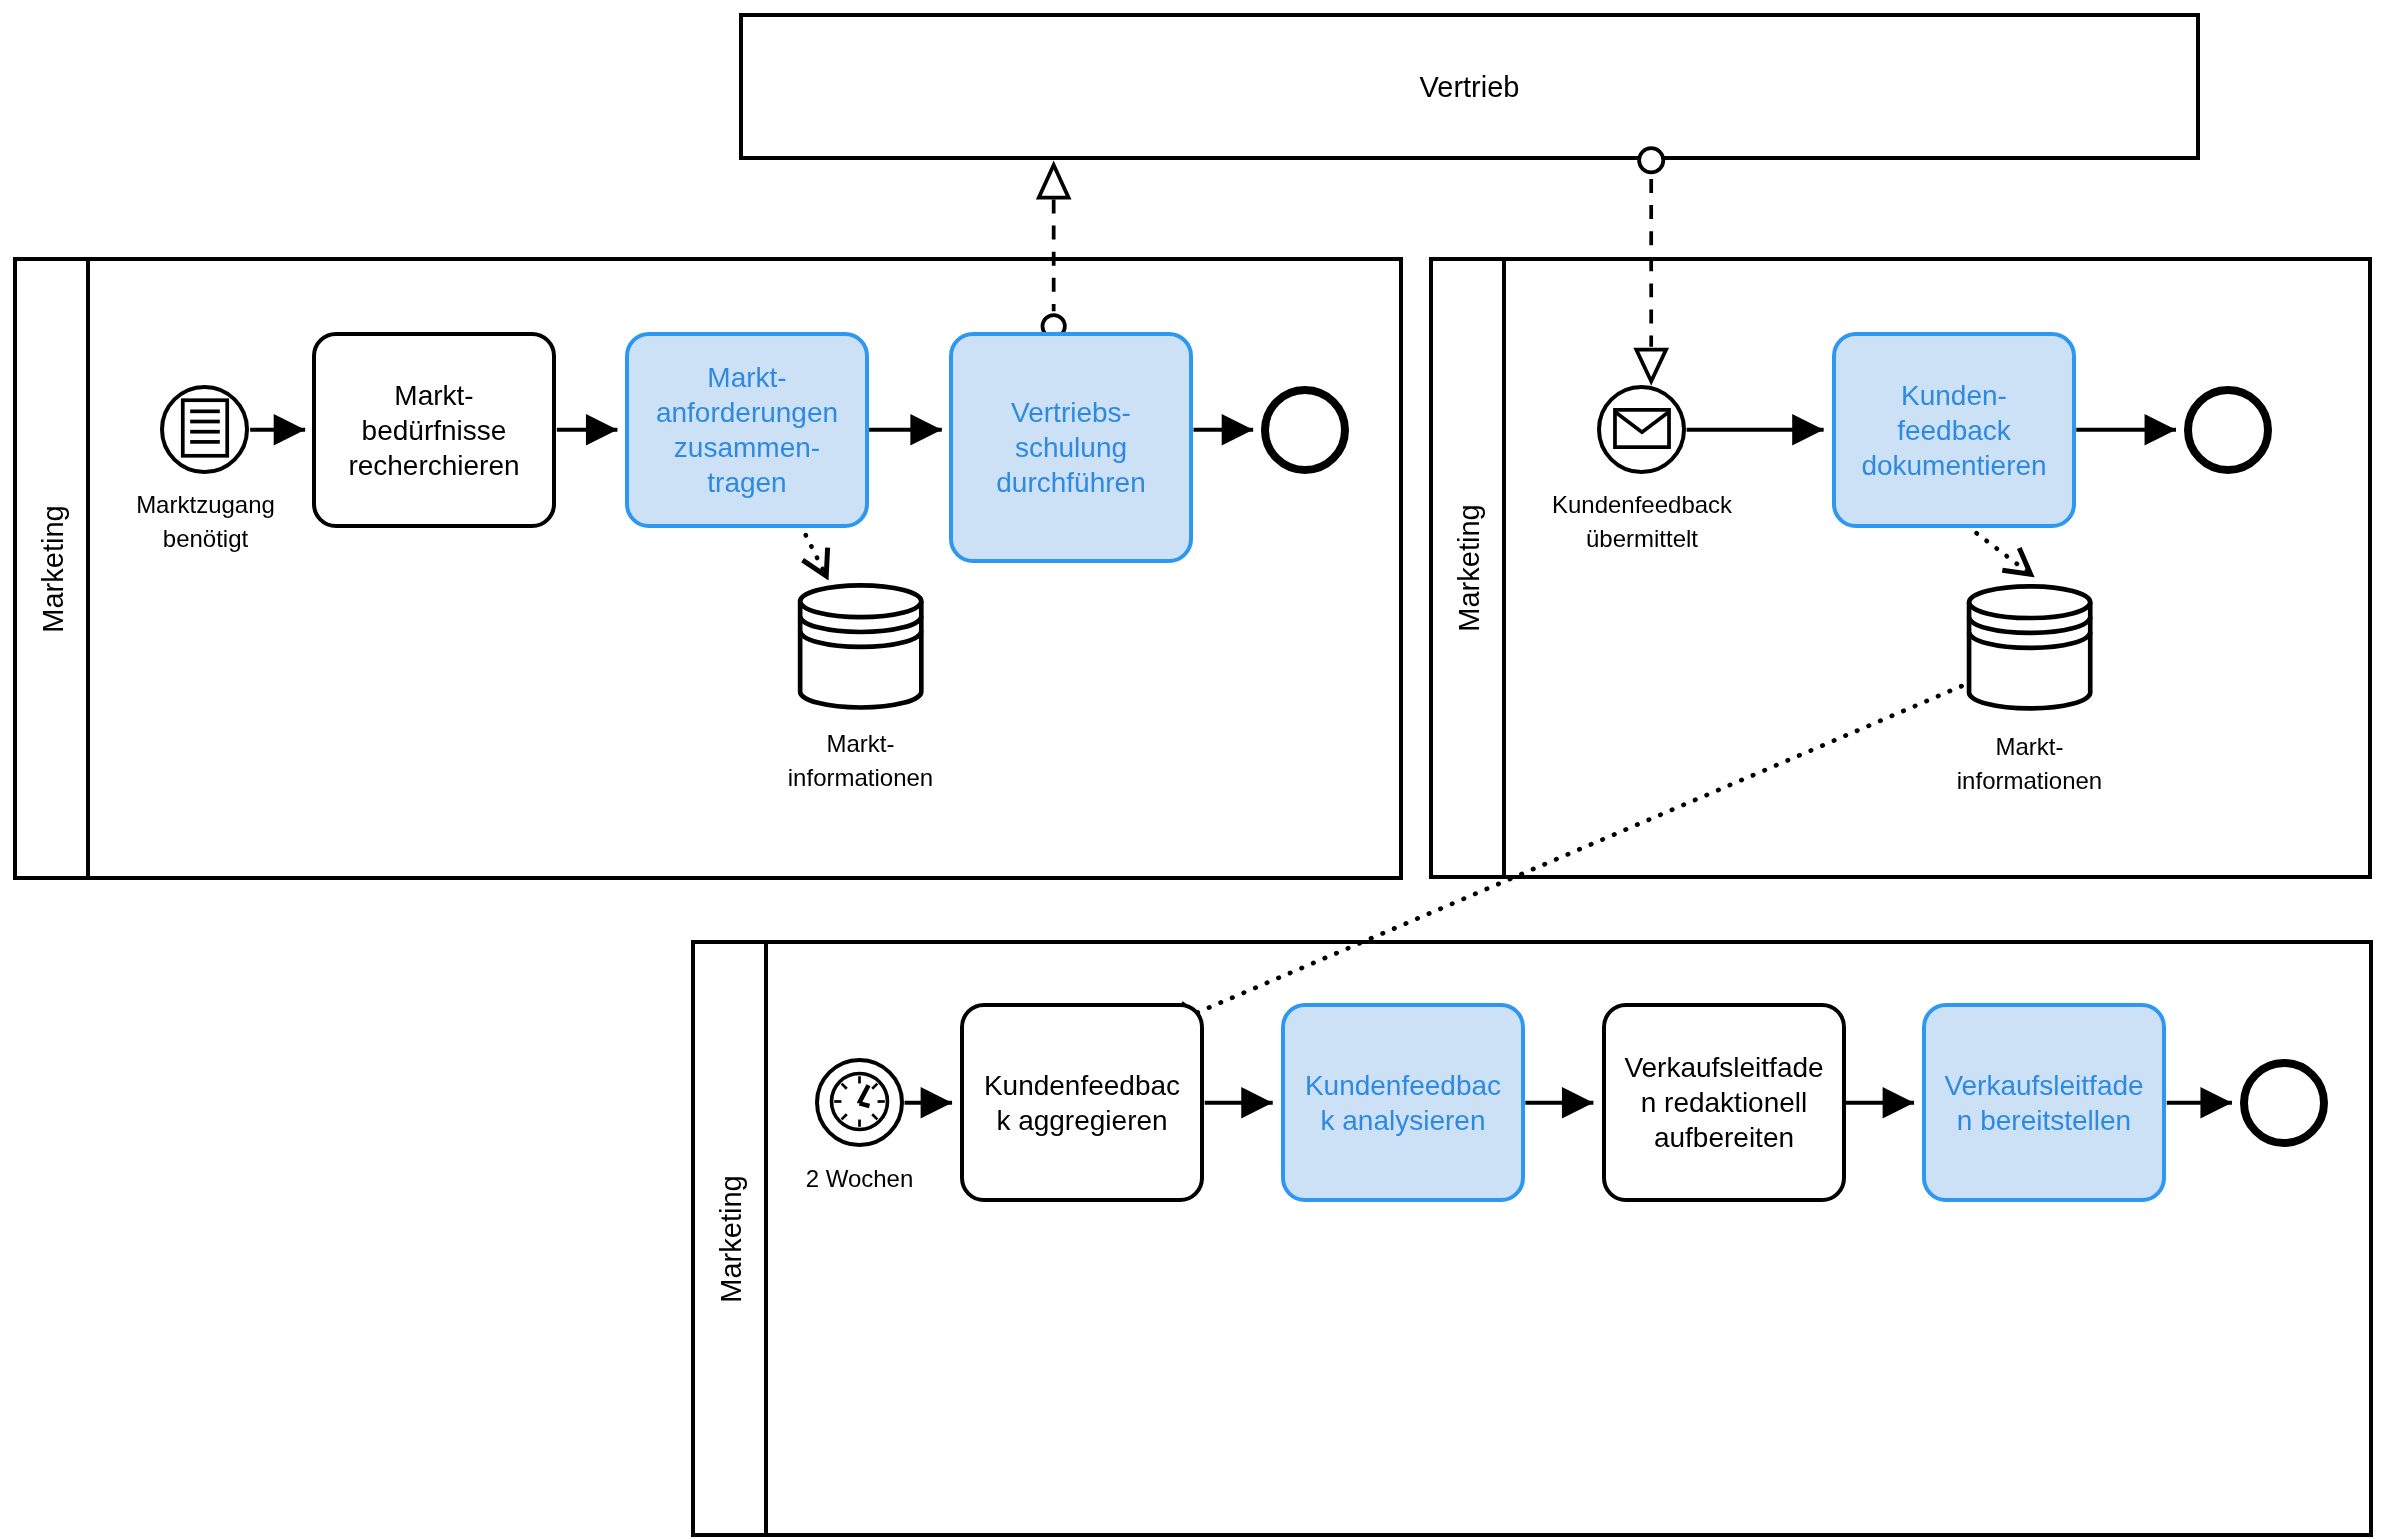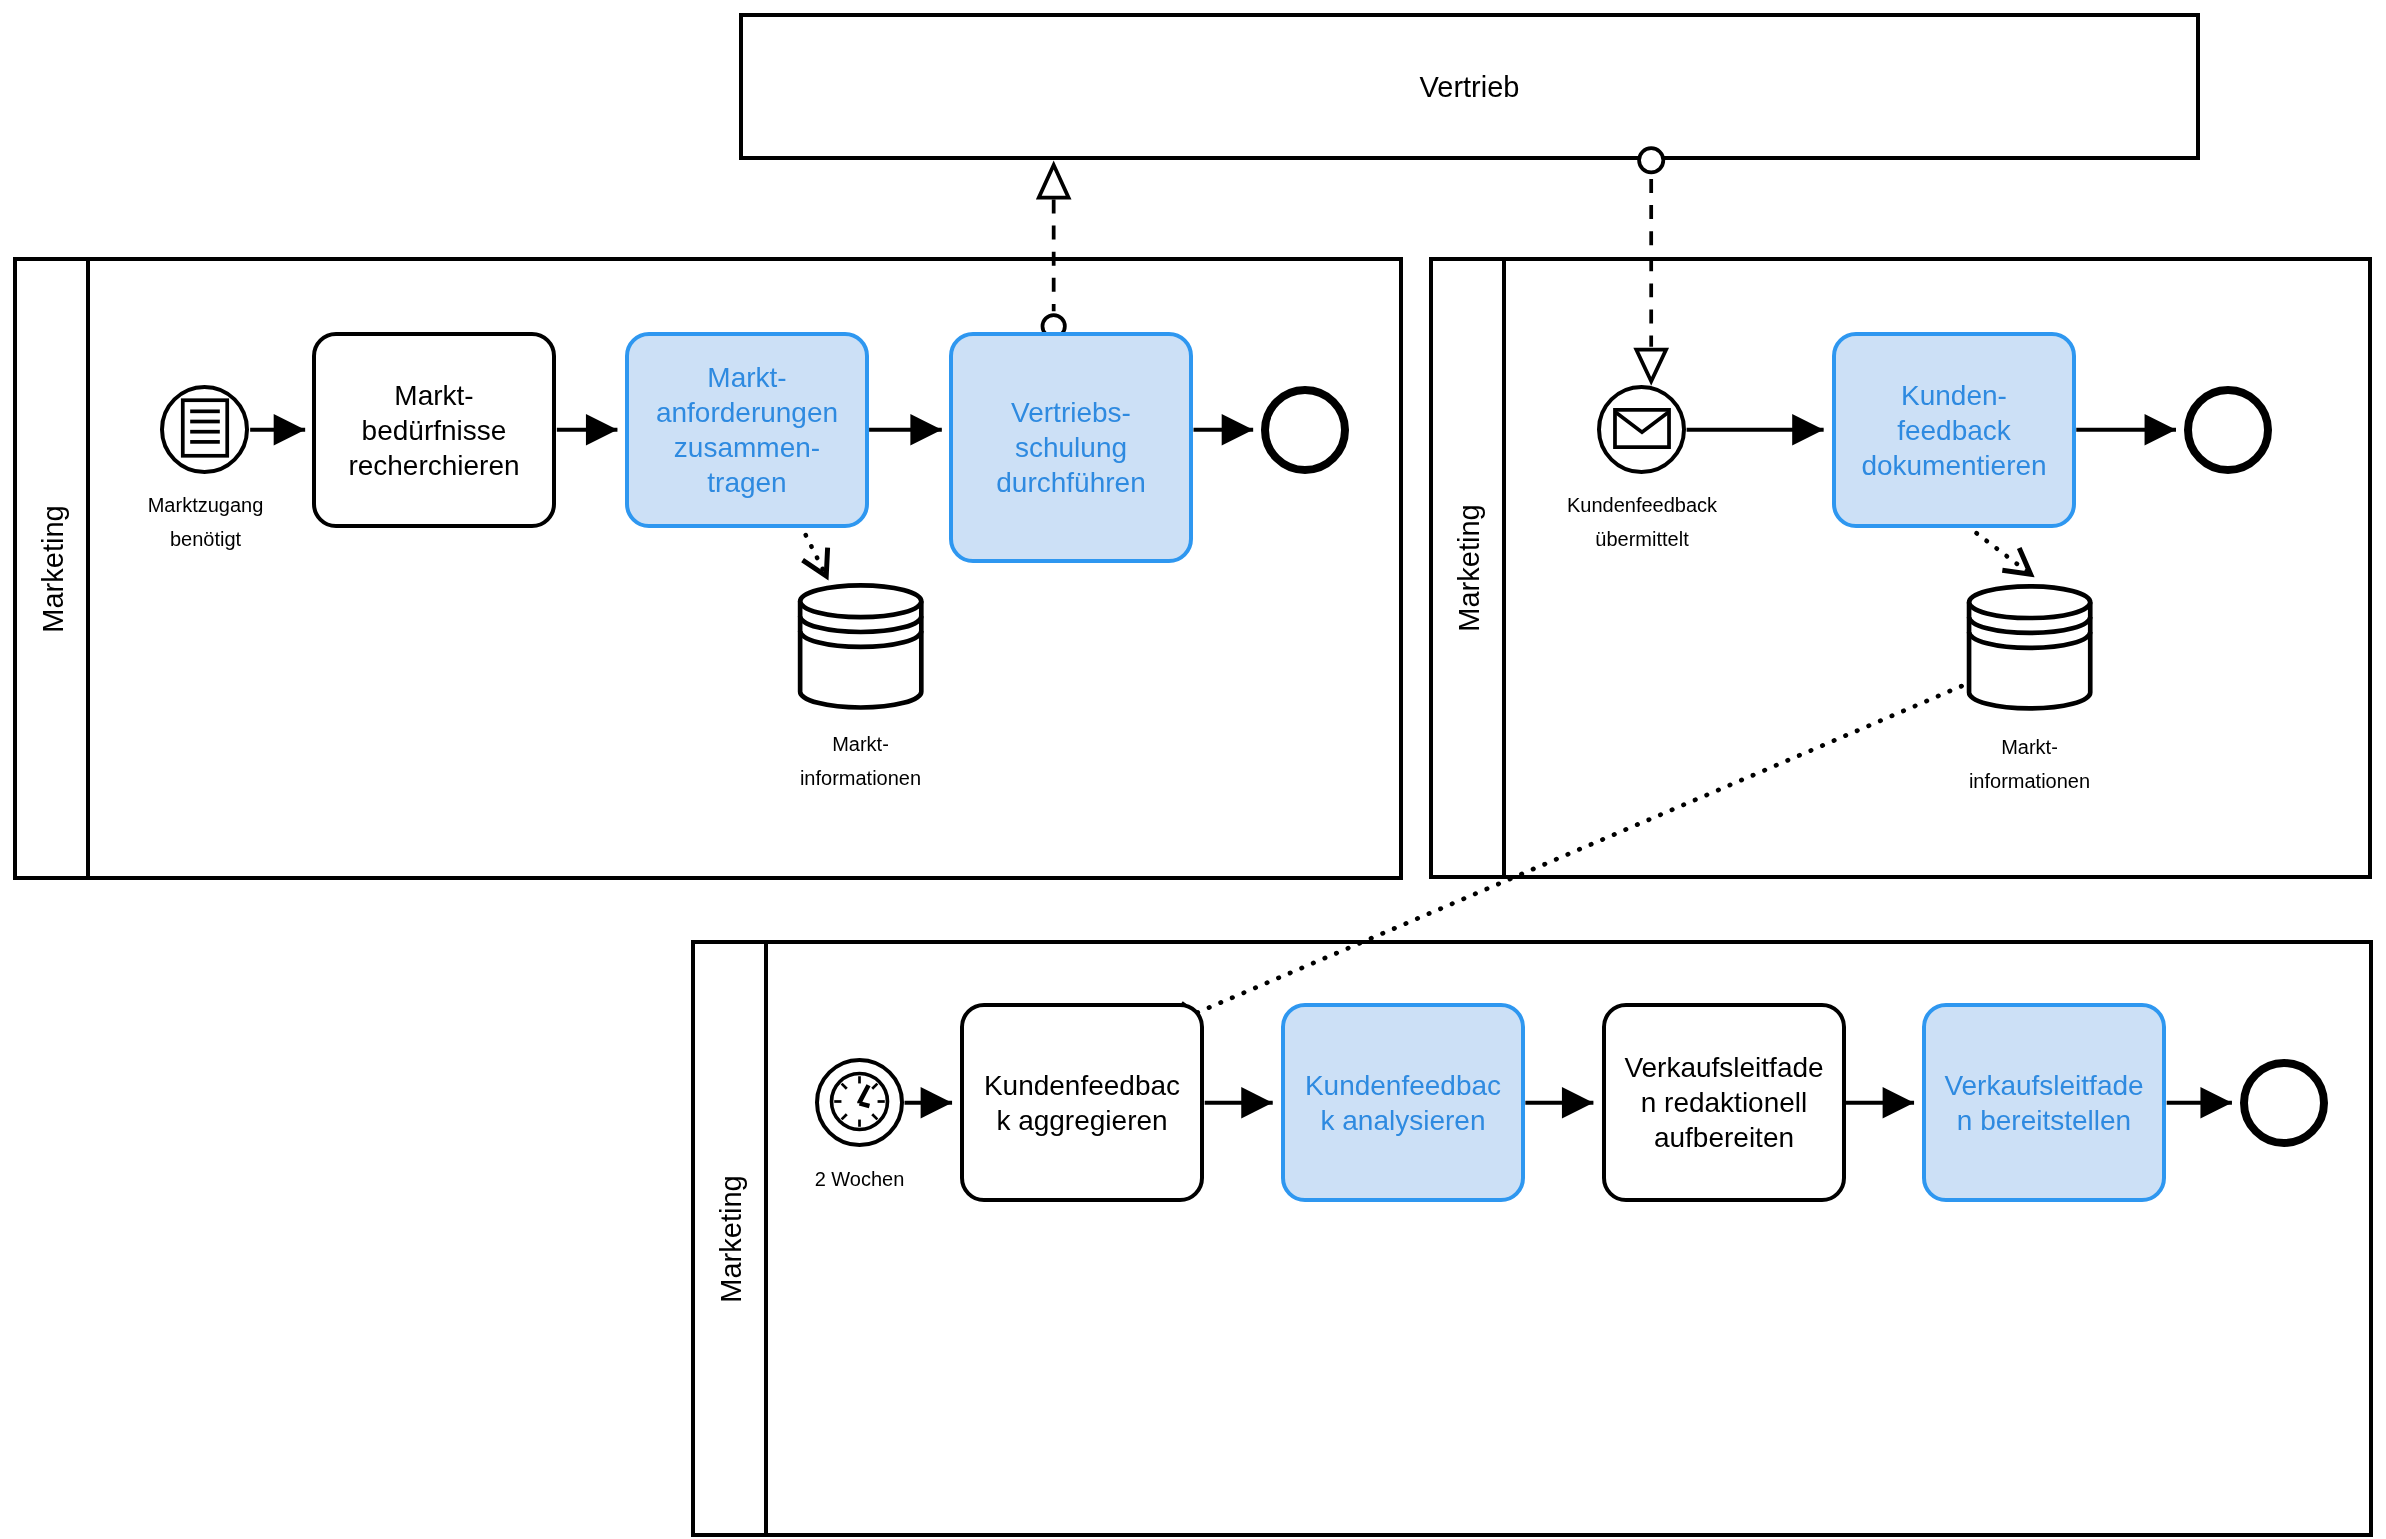--- a/index.html
+++ b/index.html
@@ -38,21 +38,21 @@
   .task.hl{
     background:var(--hl-fill);border-color:var(--hl-border);color:var(--hl-text);
   }
   .event{
     position:absolute;box-sizing:border-box;border-radius:50%;background:#fff;
     display:flex;align-items:center;justify-content:center;z-index:3;
   }
   .event.start{width:89px;height:89px;border:4.7px solid var(--line);}
   .event.end{width:88px;height:88px;border:8.4px solid var(--line);}
   .lbl{
-    position:absolute;text-align:center;font-size:20px;line-height:34px;
+    position:absolute;text-align:center;font-size:24px;line-height:34px;
     white-space:pre-line;z-index:4;
   }
   #connectors{position:absolute;left:0;top:0;z-index:2;pointer-events:none;}
 </style>
 </head>
 <body>
 
 <div class="pool" style="left:739px;top:13px;width:1461px;height:147px;">
   <div class="pool-title">Vertrieb</div>
 </div>

